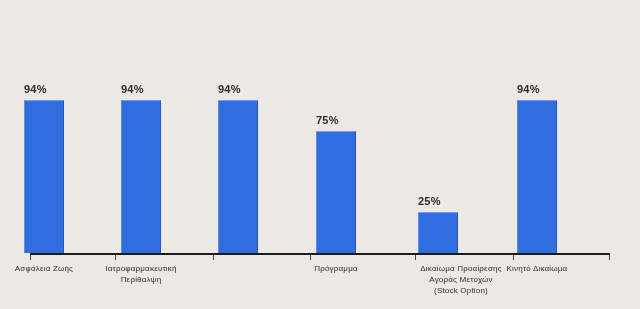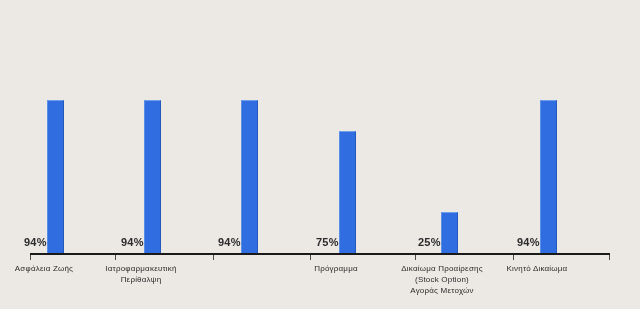--- a/index.html
+++ b/index.html
@@ -33,23 +33,23 @@
     width: 96px;
     height: 253px;
   }
   .bar-wrap {
     position: absolute;
     bottom: 0;
     left: 50%;
     transform: translateX(-50%);
     width: 40px;
     display: flex;
-    flex-direction: row;
+    flex-direction: column;
     justify-content: flex-end;
-    align-items: flex-end;
+    align-items: flex-start;
     height: 100%;
   }
   .bar-value {
     font-size: 11px;
     font-weight: bold;
     color: #2b2b2b;
     letter-spacing: 0.2px;
     margin-bottom: 5px;
     white-space: nowrap;
   }
@@ -154,22 +154,22 @@
   <div class="cat-label" style="left:-11px">
     <span class="line">Ασφάλεια Ζωής</span>
   </div>
   <div class="cat-label" style="left:86px">
     <span class="line">Ιατροφαρμακευτική</span>
     <span class="line">Περίθαλψη</span>
   </div>
   <div class="cat-label" style="left:281px">
     <span class="line">Πρόγραμμα</span>
   </div>
-  <div class="cat-label" style="left:387px">
+  <div class="cat-label" style="left:406px">
     <span class="line">Δικαίωμα Προαίρεσης</span>
+    <span class="line">Αγοράς Μετοχών</span>
     <span class="line">(Stock Option)</span>
-    <span class="line">Αγοράς Μετοχών</span>
   </div>
   <div class="cat-label" style="left:482px">
     <span class="line">Κινητό Δικαίωμα</span>
   </div>
 
 </div>
 
 </body></html>

